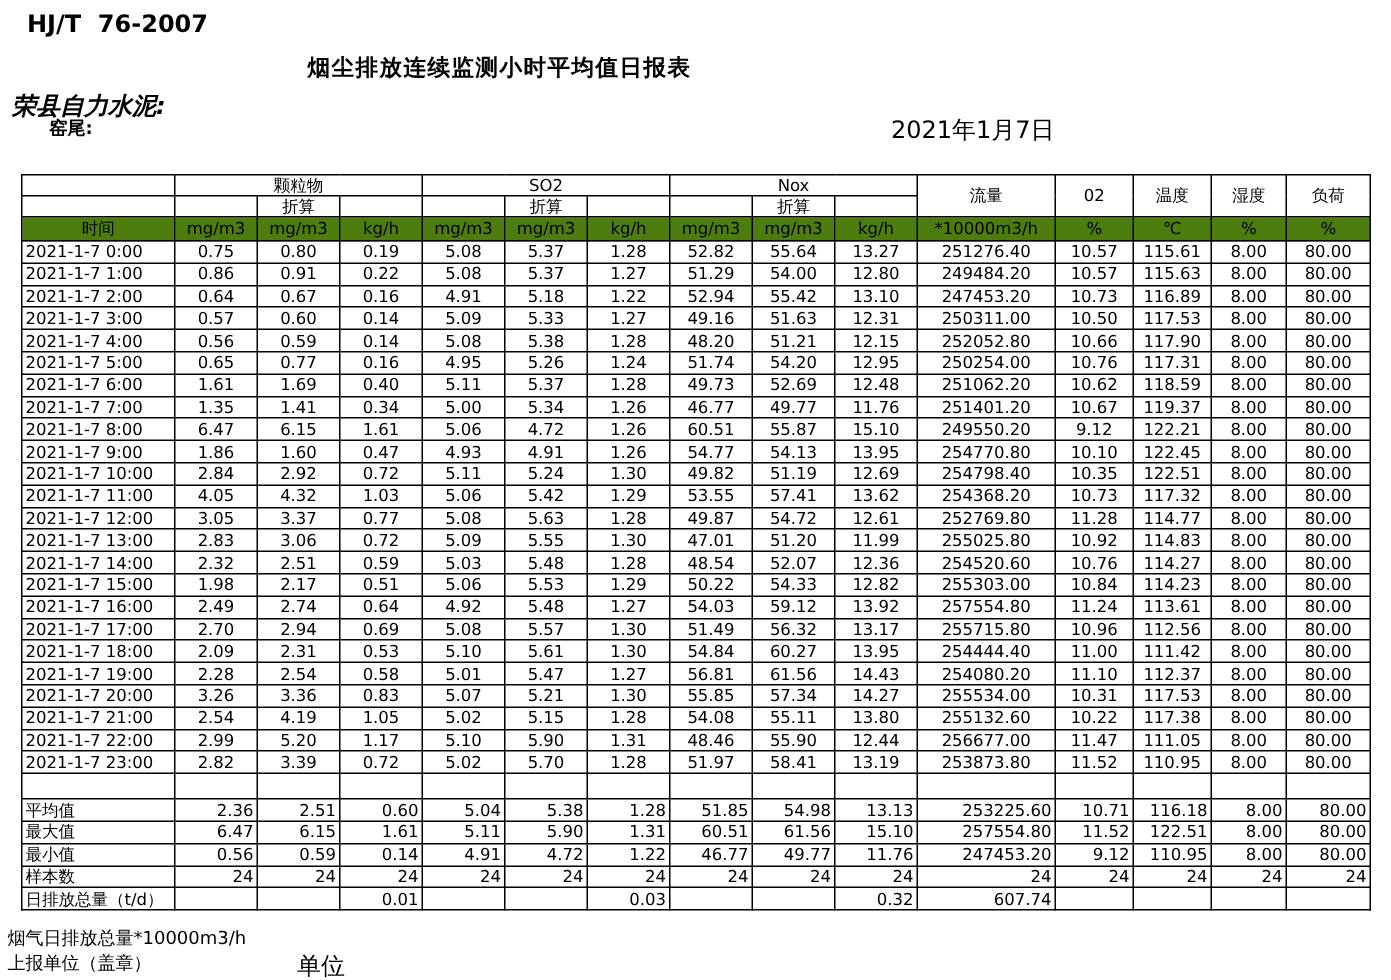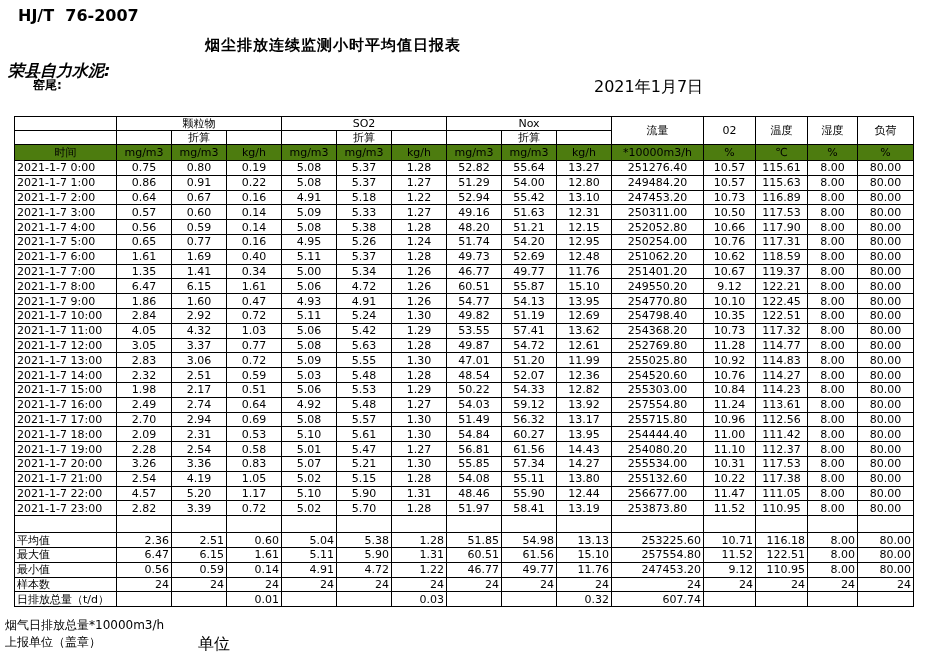--- a/index.html
+++ b/index.html
@@ -475,21 +475,21 @@
         <td class="c-num">55.11</td>
         <td class="c-num">13.80</td>
         <td class="c-num">255132.60</td>
         <td class="c-num">10.22</td>
         <td class="c-num">117.38</td>
         <td class="c-num">8.00</td>
         <td class="c-num">80.00</td>
       </tr>
       <tr>
         <td class="c-time">2021-1-7 22:00</td>
-        <td class="c-num">4.57</td>
+        <td class="c-num">2.99</td>
         <td class="c-num">5.20</td>
         <td class="c-num">1.17</td>
         <td class="c-num">5.10</td>
         <td class="c-num">5.90</td>
         <td class="c-num">1.31</td>
         <td class="c-num">48.46</td>
         <td class="c-num">55.90</td>
         <td class="c-num">12.44</td>
         <td class="c-num">256677.00</td>
         <td class="c-num">11.47</td>

